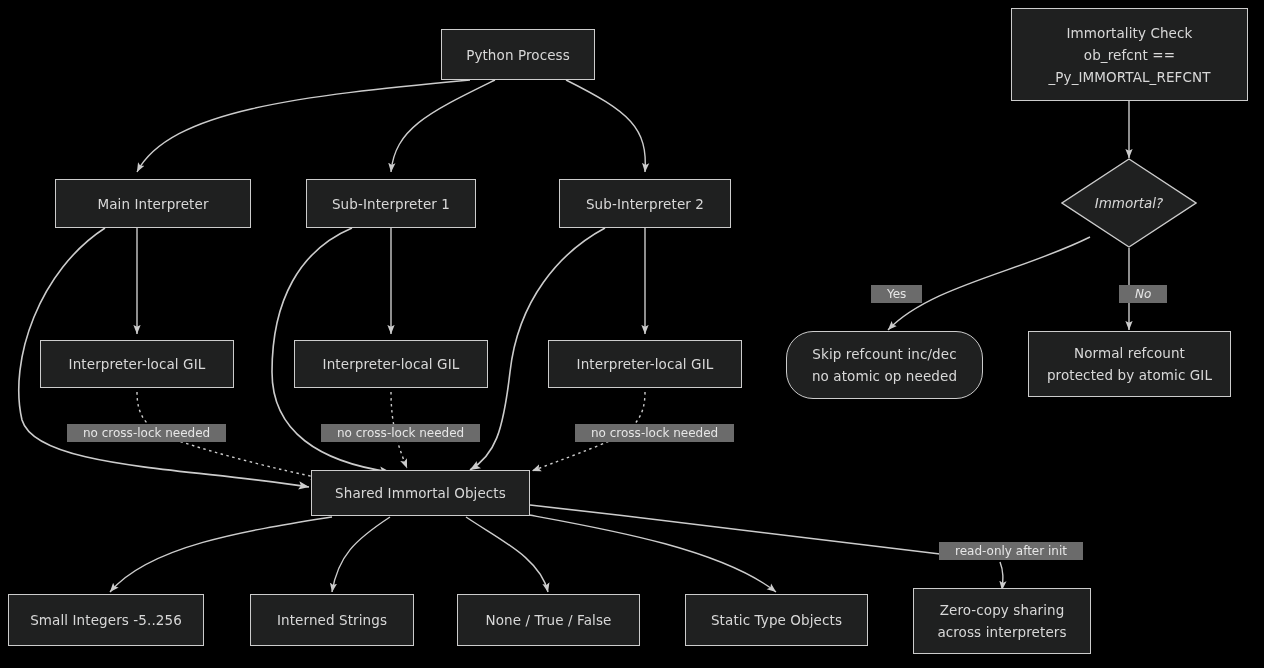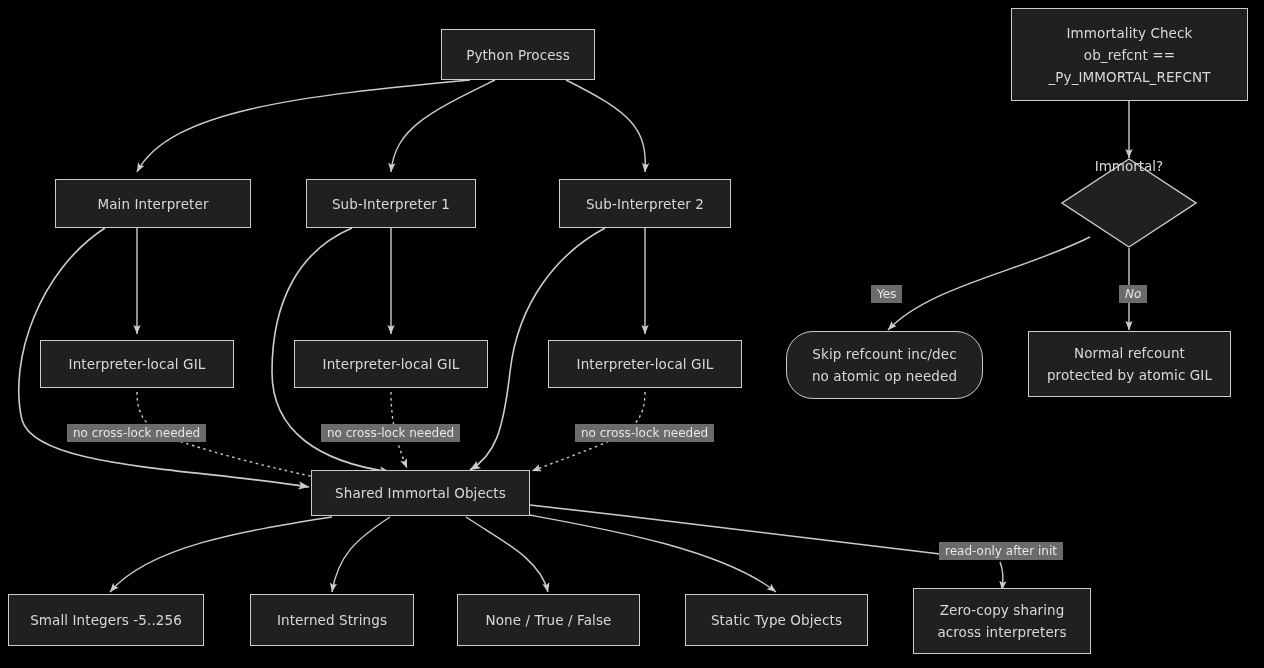--- a/index.html
+++ b/index.html
@@ -36,43 +36,44 @@
     line-height: 20px;
     letter-spacing: 0.1px;
     white-space: pre-line;
     z-index: 3;
   }
   .node.multiline { line-height: 22px; }
   .diamond-wrap {
     position: absolute;
     z-index: 3;
     display: flex;
-    align-items: flex-start;
+    align-items: center;
     justify-content: center;
+    font-style: italic;
   }
   .diamond-shape {
     position: absolute;
     left: 0; top: 0;
     width: 100%;
     height: 100%;
   }
   .diamond-label {
     position: relative;
     color: #d8d8d8;
     font-size: 13.5px;
     z-index: 2;
     text-align: center;
   }
   .edge-label {
     position: absolute;
     background: #6b6b6b;
     color: #e6e6e6;
     font-size: 12px;
     line-height: 16px;
-    padding: 1px 6px;
+    padding: 1px 16px;
     white-space: nowrap;
     z-index: 4;
   }
 </style>
 </head>
 <body>
 
 <div id="canvas">
 
   <svg id="wires" viewBox="0 0 1264 668">

